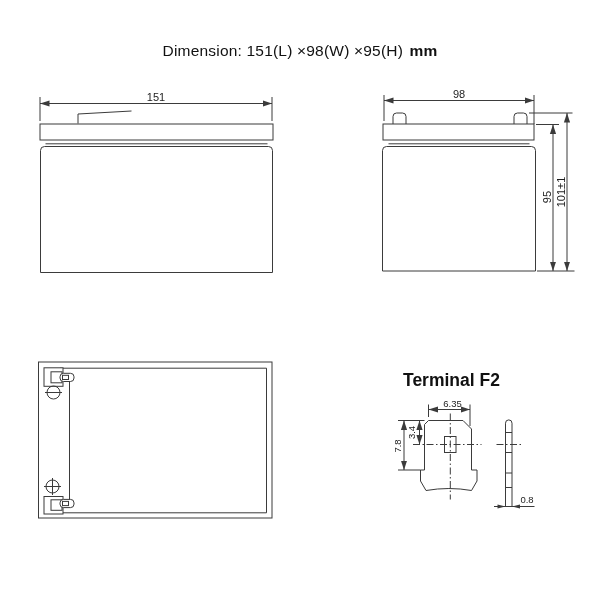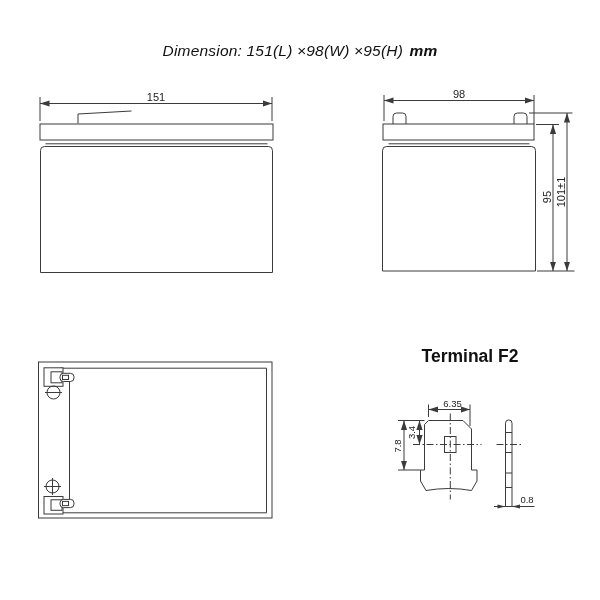--- a/index.html
+++ b/index.html
@@ -1,19 +1,19 @@
 <!DOCTYPE html>
 <html><head>
 <meta charset="utf-8">
 <style>
   html,body{margin:0;padding:0;background:#ffffff;}
   body{width:600px;height:600px;position:relative;font-family:"Liberation Sans",sans-serif;overflow:hidden;}
-  .page-title{position:absolute;top:42px;left:0;width:600px;text-align:center;font-size:15.5px;color:#111;letter-spacing:.2px;font-style:italic;}
+  .page-title{position:absolute;top:42px;left:0;width:600px;text-align:center;font-size:15.5px;color:#111;letter-spacing:.2px;}
   .page-title .unit{font-weight:bold;margin-left:2px;}
-  .terminal-title{position:absolute;top:346px;left:403px;width:134px;text-align:center;font-size:17.5px;font-weight:bold;color:#111;}
+  .terminal-title{position:absolute;top:370px;left:403px;width:134px;font-size:17.5px;font-weight:bold;color:#111;}
   svg.drawing{position:absolute;top:0;left:0;}
   .ln{stroke:#3b3b3b;stroke-width:1;fill:none;}
   .fw{fill:#ffffff;}
   .cl{stroke-dasharray:7 2.5 1.5 2.5;}
   .dt{font-size:11px;fill:#1d1d1d;font-family:"Liberation Sans",sans-serif;}
   .dts{font-size:9.5px;fill:#1d1d1d;font-family:"Liberation Sans",sans-serif;}
   .arrfill{fill:#3b3b3b;}
 </style>
 </head>
 <body>

